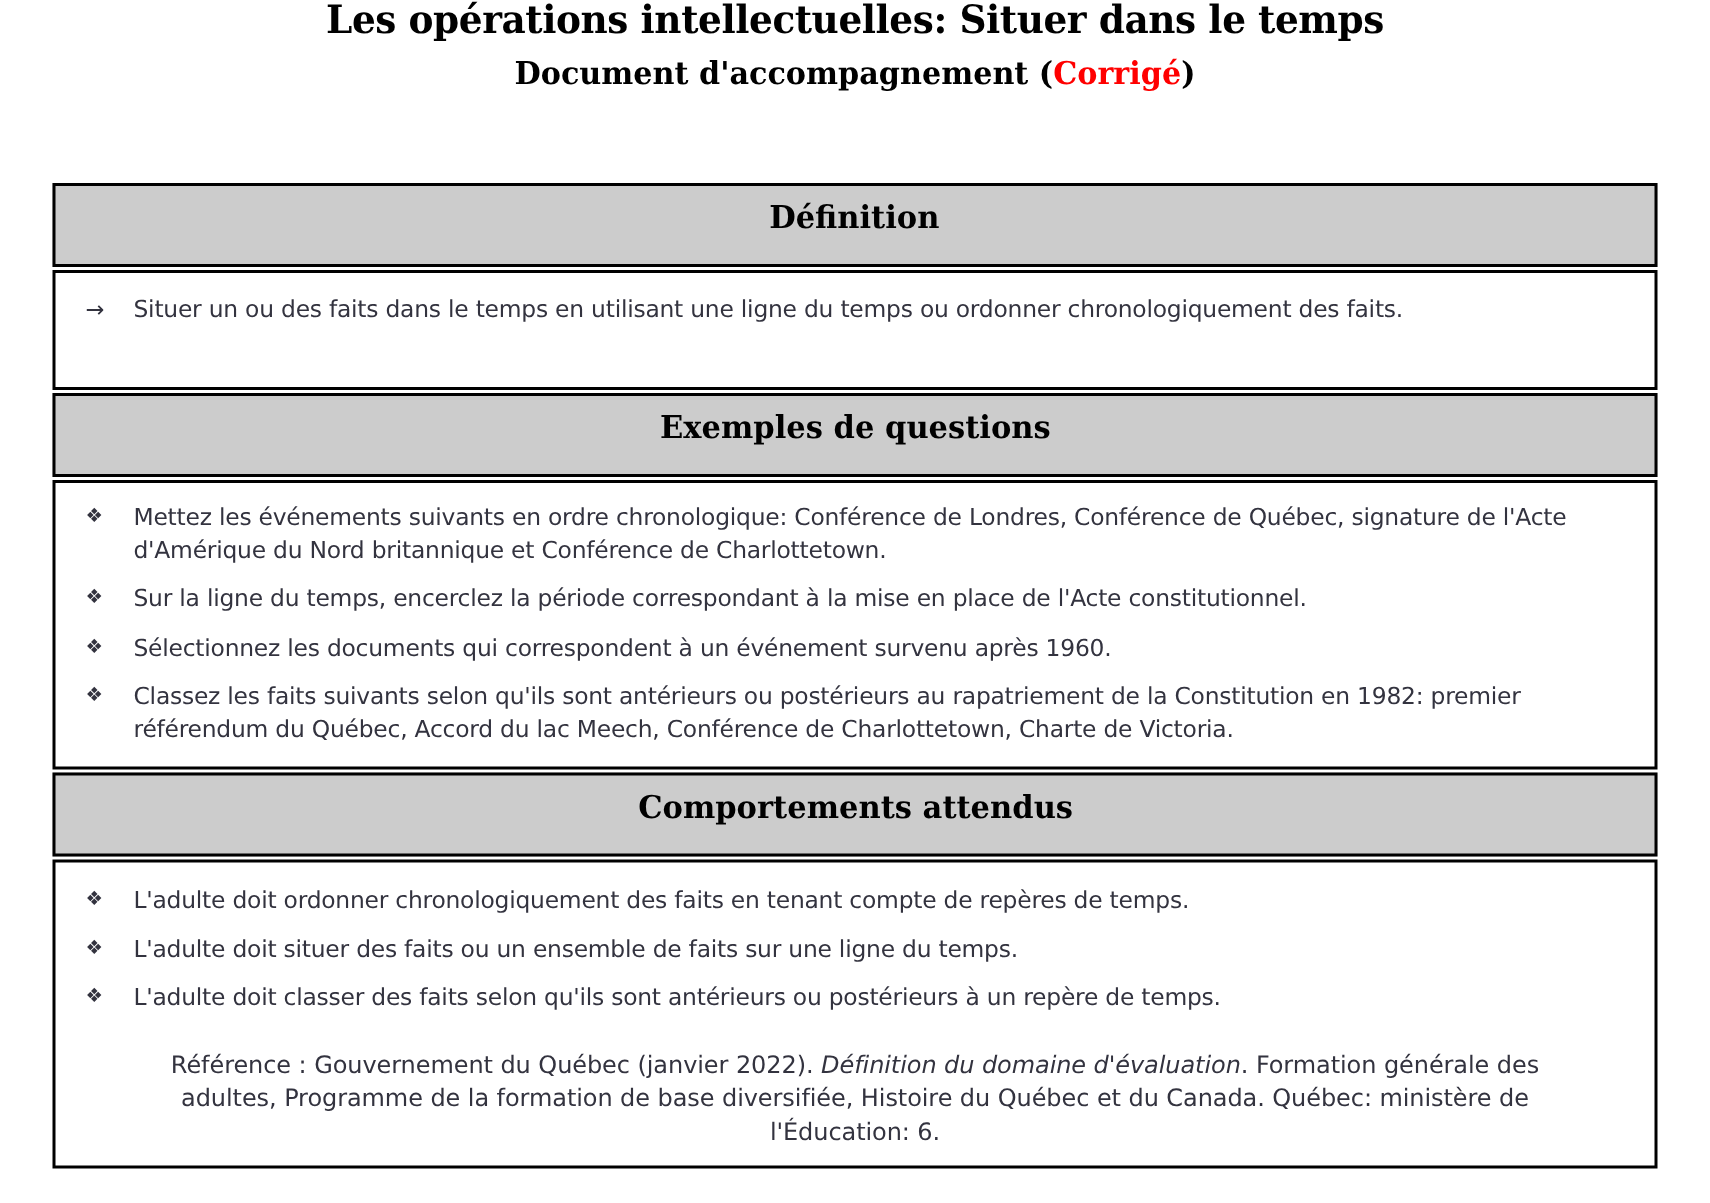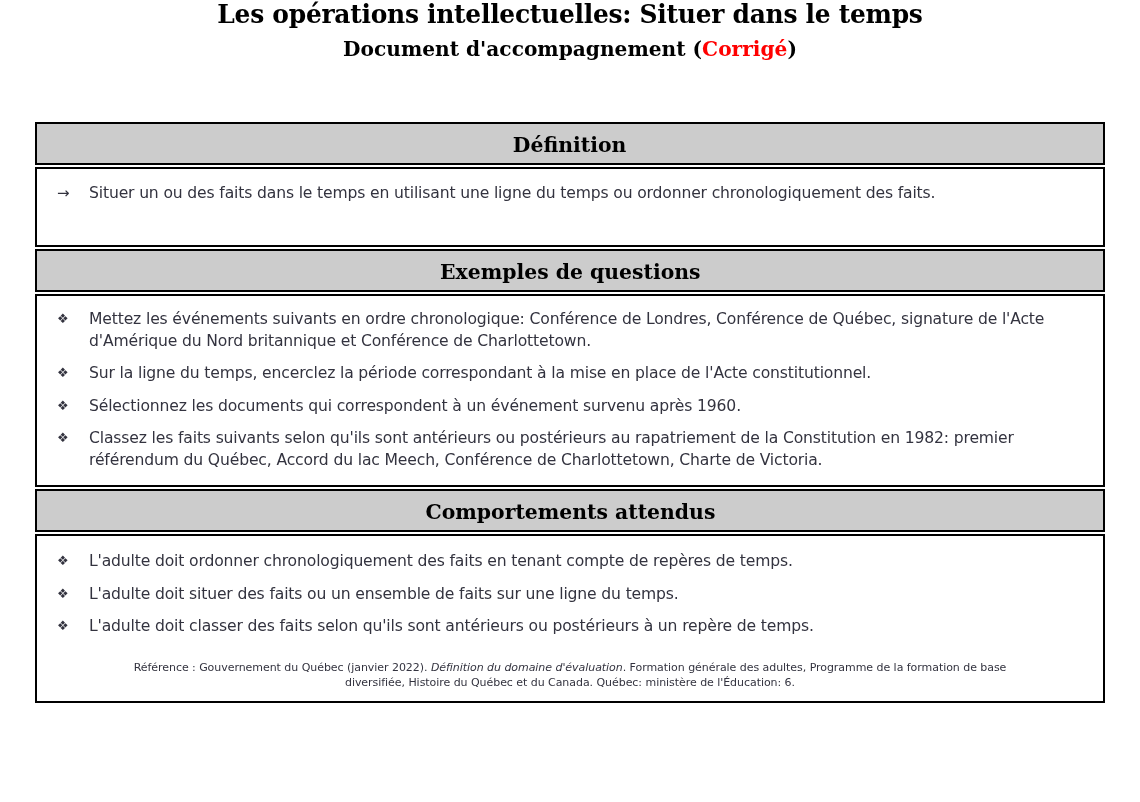--- a/index.html
+++ b/index.html
@@ -65,21 +65,21 @@
     box-sizing: border-box;
     background: #ffffff;
   }
   .cell + .cell {
     margin-top: 2px;
   }
 
   .head-cell {
     background: #cccccc;
     text-align: center;
-    height: 43px;
+    height: 56px;
     line-height: 41px;
   }
   .head-text {
     font-family: "DejaVu Serif", serif;
     font-weight: bold;
     font-size: 21px;
     color: #000000;
     letter-spacing: 0px;
     transform: scaleX(0.97);
     display: inline-block;
@@ -133,21 +133,21 @@
   .b-cell {
     padding-top: 15px;
     padding-bottom: 8px;
   }
 
   
   .reference {
     margin-top: 22px;
     margin-bottom: 2px;
     text-align: center;
-    font-size: 11px;
+    font-size: 16px;
     line-height: 1.42;
     color: #33333f;
     padding: 0 52px;
     letter-spacing: -0.05px;
   }
   .reference .ital {
     font-style: italic;
   }
 </style>
 </head>

